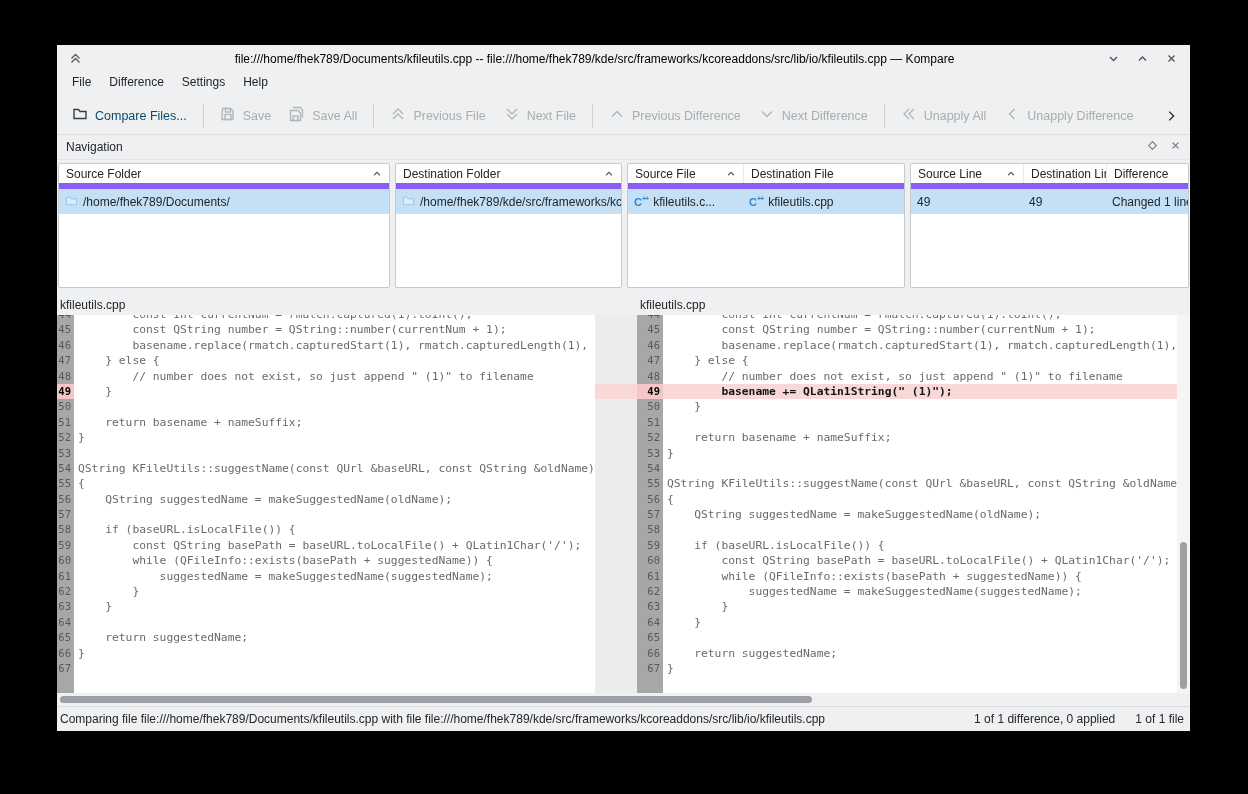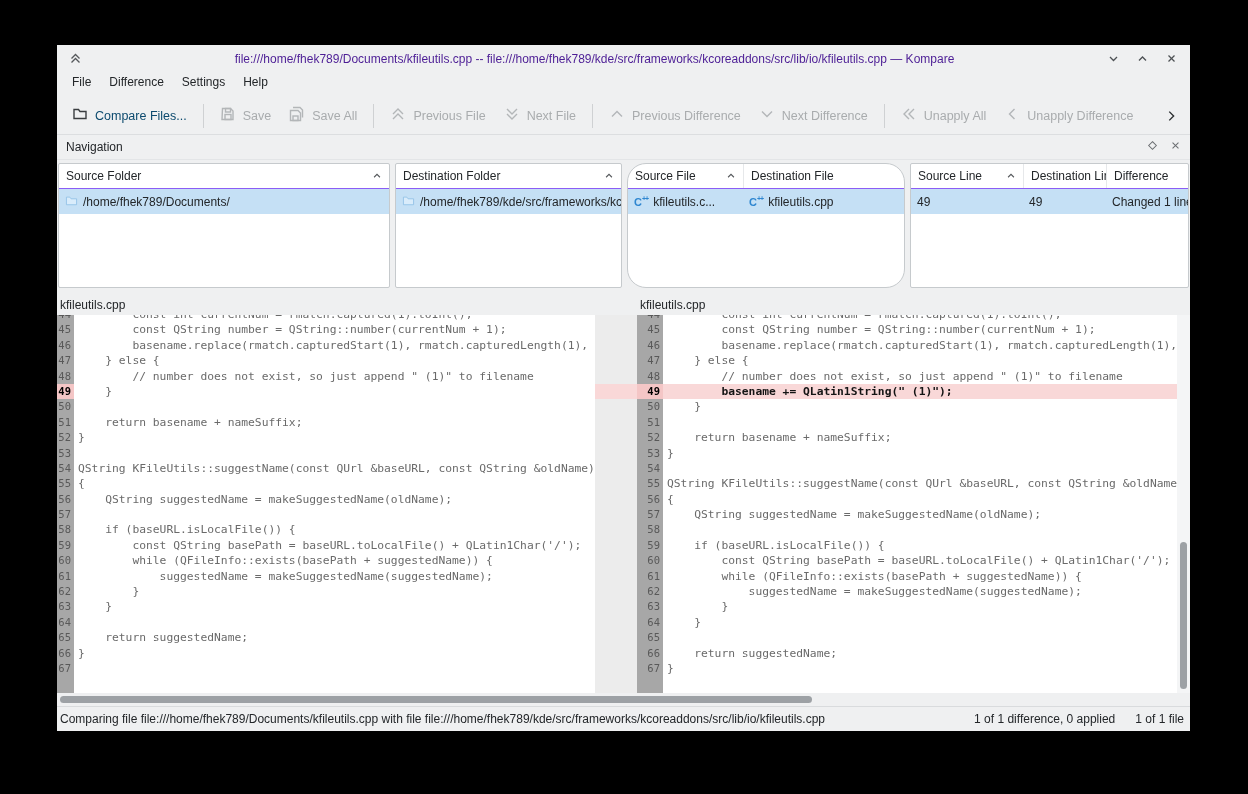--- a/index.html
+++ b/index.html
@@ -6,21 +6,21 @@
   html,body { width:1248px; height:794px; background:#000; overflow:hidden;
               font-family:"Liberation Sans", sans-serif; }
 
   .window { position:absolute; left:57px; top:45px; width:1133px; height:686px;
             background:var(--c-window,#eff0f1); color:#232629; display:flex; flex-direction:column;
             font-size:12px; }
 
   
   .titlebar { height:27px; display:flex; align-items:center; padding:0 12px; flex:0 0 auto; }
   .titlebar .ticon { color:#55585b; display:flex; }
-  .title { flex:1; text-align:center; font-size:12px; color:#4c1d95; white-space:nowrap; overflow:hidden; }
+  .title { flex:1; text-align:center; font-size:12px; color:#000000; white-space:nowrap; overflow:hidden; }
   .winctrl { display:flex; gap:16px; color:#4d5154; }
   .winctrl span { display:flex; cursor:default; }
 
   
   .menubar { height:25px; display:flex; padding-left:6px; flex:0 0 auto; }
   .menu-item { padding:3px 9px; border-radius:2px; }
 
   
   .toolbar { height:38px; display:flex; align-items:center; padding:0 6px; flex:0 0 auto;
              border-bottom:1px solid #dcdee0; }
@@ -37,22 +37,22 @@
   .dock-title { height:25px; display:flex; align-items:center; padding:0 9px; flex:0 0 auto;
                 border-bottom:1px solid #e3e5e7; }
   .dock-title .label { flex:1; }
   .dock-btns { display:flex; gap:12px; color:#6b6e71; }
   .dock-btns svg { stroke:#6b6e71; fill:none; stroke-width:1.2; }
 
   
   .nav { height:134px; display:flex; gap:5px; padding:3px 1px 6px 1px; flex:0 0 auto; }
   .nav-panel { background:#fff; border:1px solid #c6cacd; border-radius:2px;
                display:flex; flex-direction:column; overflow:hidden; }
-  .p1 { width:332px; } .p2 { width:227px; } .p3 { width:278px;border-radius:19px; } .p4 { flex:1; }
-  .nav-header { height:25px; display:flex; align-items:stretch; border-bottom:1px solid #8b5cf6;
+  .p1 { width:332px; } .p2 { width:227px; } .p3 { width:278px; } .p4 { flex:1; }
+  .nav-header { height:25px; display:flex; align-items:stretch; border-bottom:6px solid #8b5cf6;
                 font-size:12px; color:#232629; flex:0 0 auto; }
   .nav-hcell { display:flex; align-items:center; padding:0 7px; overflow:hidden; white-space:nowrap; }
   .nav-hcell + .nav-hcell { border-left:1px solid #e6e8ea; }
   .sort-arrow { margin-left:auto; display:flex; padding-left:6px; }
   .sort-arrow svg { stroke:#55585b; fill:none; stroke-width:1.3; }
   .nav-row { height:25px; display:flex; align-items:center; background:var(--c-selection,#c5e0f5);
              font-size:12px; flex:0 0 auto; }
   .nav-cell { display:flex; align-items:center; gap:5px; padding:0 6px; overflow:hidden; white-space:nowrap; }
   .folder-ico svg { fill:#d9ecfb; stroke:#8fc0e6; stroke-width:1; }
   .cpp-ico { color:#2e86d0; font-weight:bold; font-size:11px; flex:0 0 auto; }

